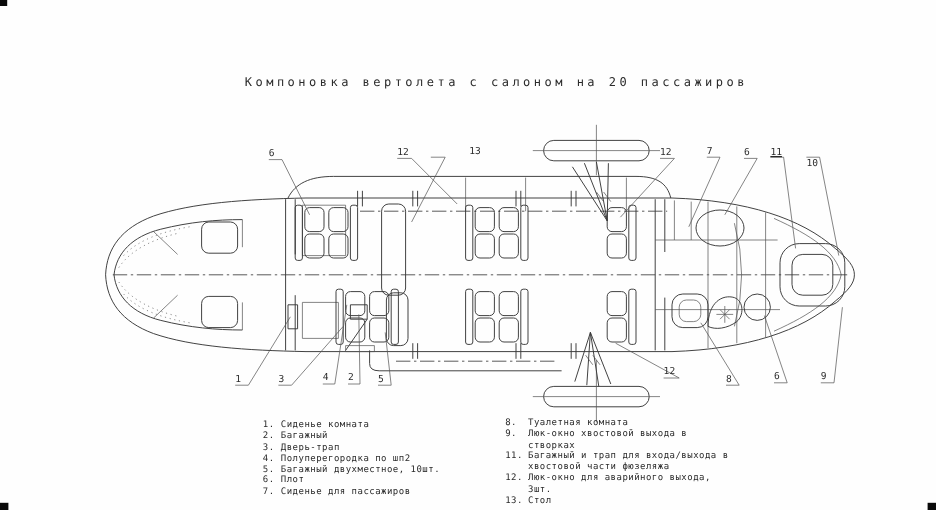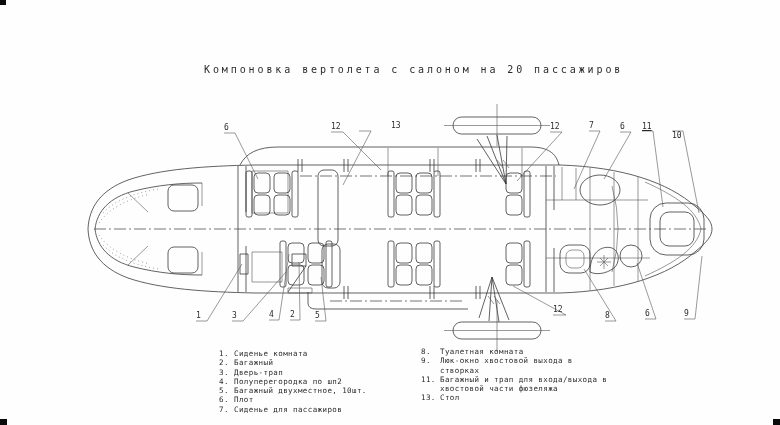--- a/index.html
+++ b/index.html
@@ -261,20 +261,24 @@
       </div>
     <div class="lrow">
         <span class="lnum">9.</span>
         <span class="ltext">Люк-окно хвостовой выхода в створках</span>
       </div>
     <div class="lrow">
         <span class="lnum">11.</span>
         <span class="ltext">Багажный и трап для входа/выхода в хвостовой части фюзеляжа</span>
       </div>
     <div class="lrow">
+        <span class="lnum">12.</span>
+        <span class="ltext">Люк-окно для аварийного выхода, 3шт.</span>
+      </div>
+    <div class="lrow">
         <span class="lnum">13.</span>
         <span class="ltext">Стол</span>
       </div>
   </div>
 
   <div class="corner corner-tl"></div>
   <div class="corner corner-bl"></div>
   <div class="corner corner-br"></div>
 </div>
 

